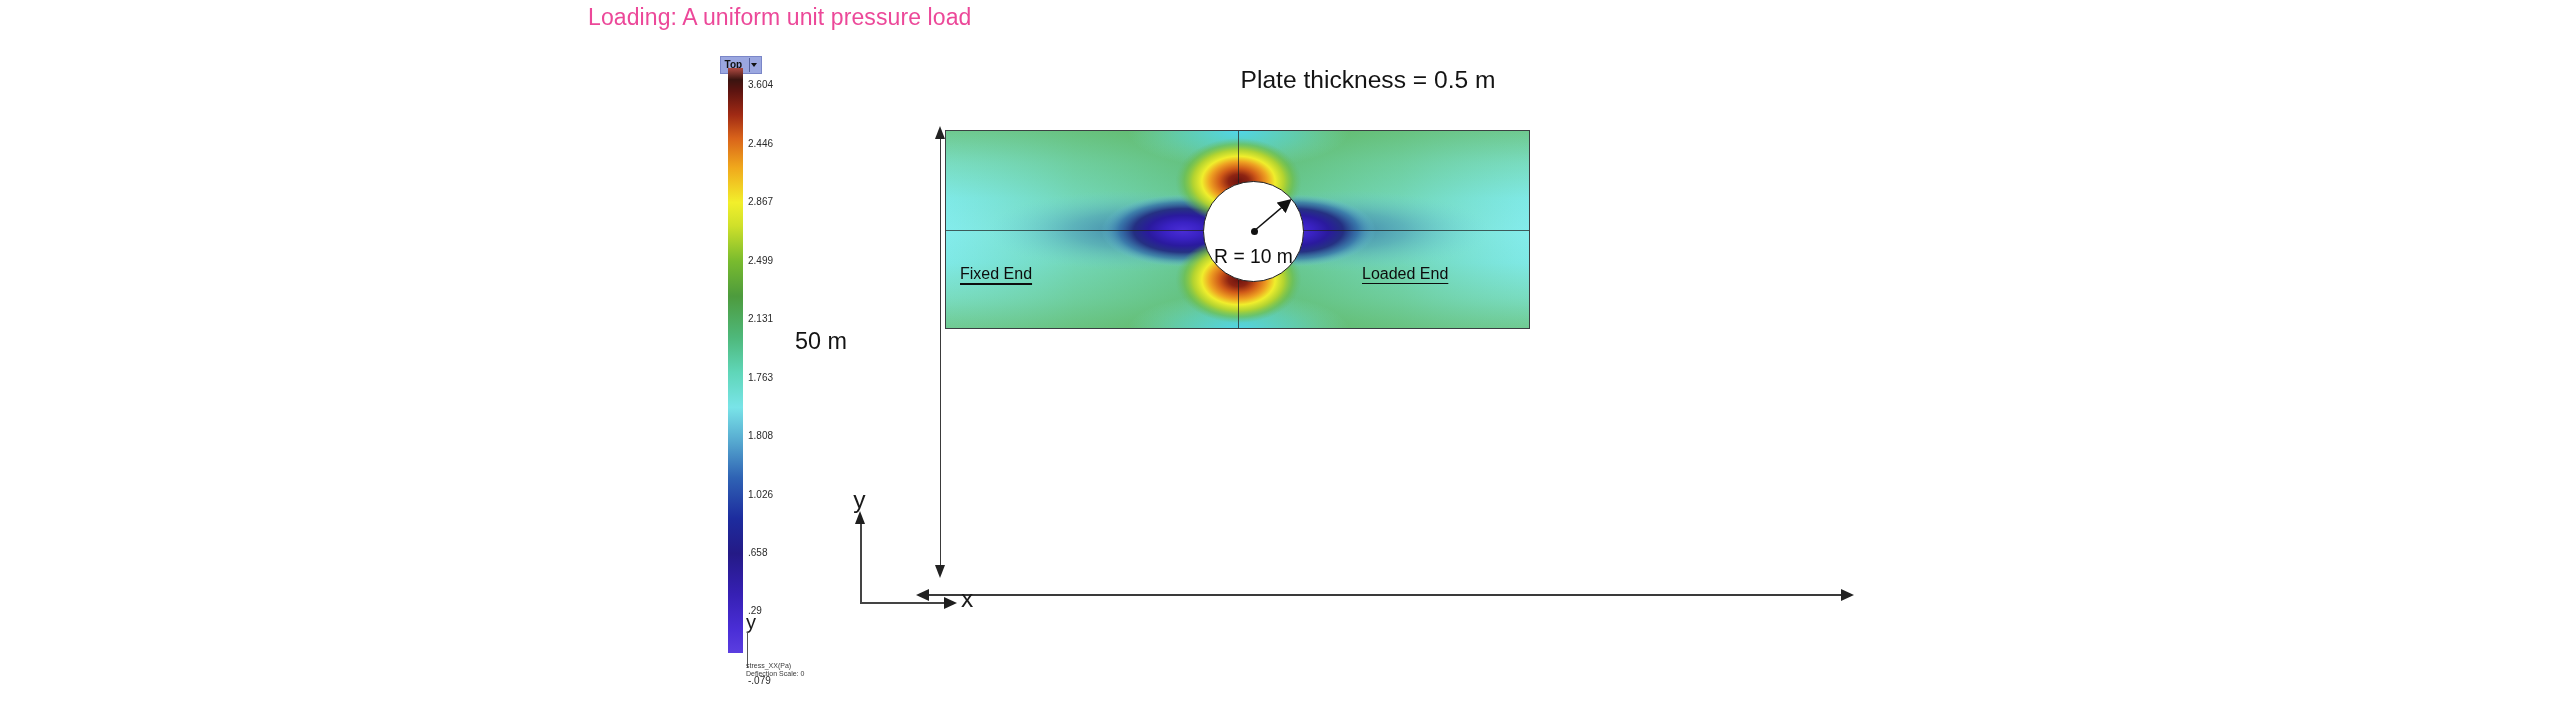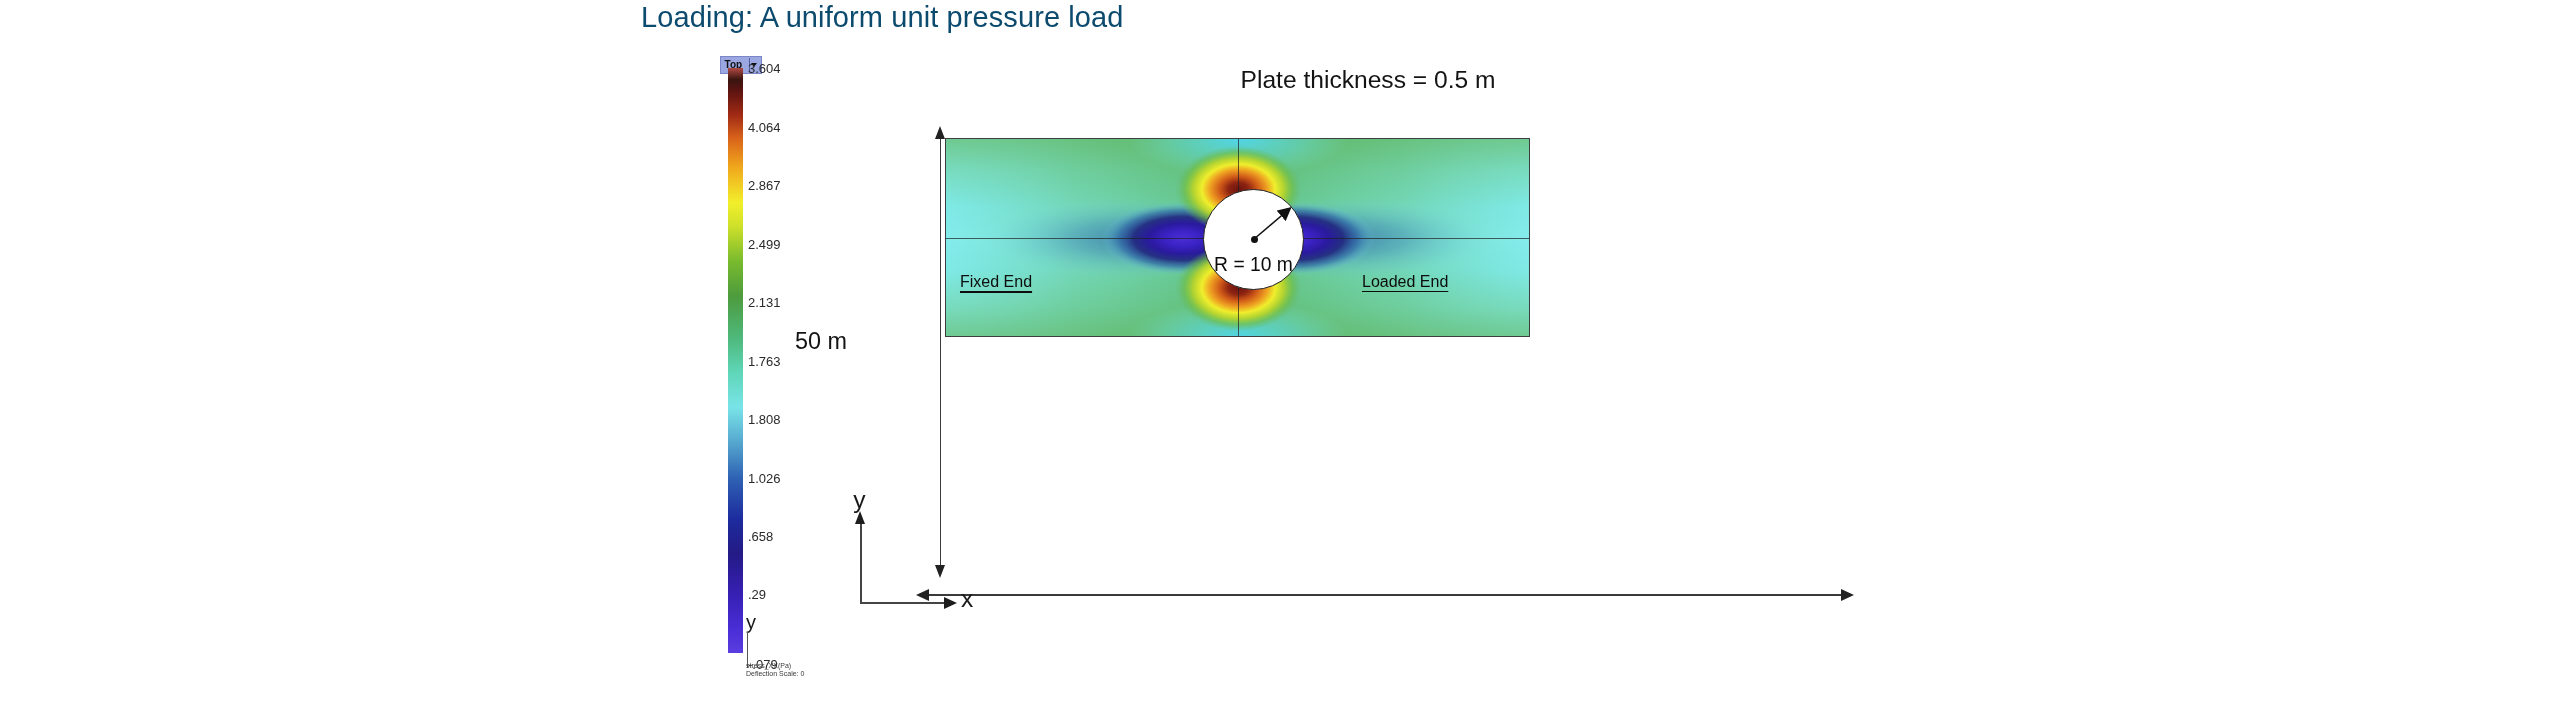--- a/index.html
+++ b/index.html
@@ -6,23 +6,23 @@
   html,body{margin:0;padding:0;background:#ffffff;}
   body{
     width:2576px;height:721px;position:relative;overflow:hidden;
     font-family:"Liberation Sans","DejaVu Sans",sans-serif;
     color:#1a1a1a;
   }
   .abs{position:absolute;}
 
   
   #loading-title{
-    left:641px;top:0px;width:936px;
-    font-size:29px;line-height:34px;letter-spacing:0.1px;
-    color:#0c4a6e;white-space:nowrap;
+    left:588px;top:0px;width:936px;
+    font-size:23px;line-height:34px;letter-spacing:0.1px;
+    color:#ec4899;white-space:nowrap;
   }
 
   
   #legend{left:720px;top:56px;width:135px;height:626px;}
   #legend-dropdown{
     left:0px;top:0px;width:42px;height:17.5px;
     background:#9ba7e0;border:0.6px solid #7a86c8;
     display:flex;align-items:center;box-sizing:border-box;
     padding:0 1.8px;
   }
@@ -58,22 +58,22 @@
       #f0a81c 83%,
       #d9631a 88%,
       #a02a14 92%,
       #5e1410 96%,
       #3a1410 98%,
       #b04a42 100%);
     border:0;
   }
   .cb-tick{
     left:28px;width:88px;height:9.4px;
-    font-size:13px;line-height:9.4px;color:#2a2a2a;
-    letter-spacing:0px;white-space:nowrap;
+    font-size:10px;line-height:9.4px;color:#2a2a2a;
+    letter-spacing:0px;white-space:nowrap;margin-top:16px;
   }
   #legend-caption{
     left:26px;top:606px;width:129px;
     font-size:7px;line-height:7.6px;color:#3a3a3a;white-space:nowrap;
   }
   #legend-caption .line2{display:block;}
   #legend-axis-y{
     left:26px;top:556px;font-size:20px;line-height:20px;color:#1a1a1a;
   }
   #legend-axis-tail{
@@ -83,21 +83,21 @@
   
   #plate-title{
     left:1181px;top:65px;width:374px;text-align:center;
     font-size:24.6px;line-height:29px;color:#141414;white-space:nowrap;
   }
 
   #model{left:912px;top:117px;width:947px;height:503px;}
 
   
   #plate{
-    left:33px;top:13px;width:585px;height:199px;margin-top:8px;
+    left:33px;top:13px;width:585px;height:199px;
   }
   #plate-rect{
     left:0;top:0;width:100%;height:100%;
     border:1.8px solid #3b3f42;box-sizing:border-box;
     overflow:hidden;background:#7ee8e8;
   }
 
   #dim-v-line{left:27.5px;top:15px;width:1.8px;height:440px;background:#3a3a3a;}
   #dim-v-arrow-top{
     left:23px;top:9.4px;width:0;height:0;
@@ -181,21 +181,21 @@
 
   <div class="abs" id="legend-dropdown">
     <span class="dd-label">Top</span>
     <span class="dd-sep"></span>
     <span class="dd-caret"></span>
   </div>
 
   <div class="abs" id="colorbar"></div>
 
   <div class="abs cb-tick" style="top:8.2px">3.604</div>
-  <div class="abs cb-tick" style="top:67px">4.064</div>
+  <div class="abs cb-tick" style="top:67px">2.446</div>
   <div class="abs cb-tick" style="top:125px">2.867</div>
   <div class="abs cb-tick" style="top:184px">2.499</div>
   <div class="abs cb-tick" style="top:242px">2.131</div>
   <div class="abs cb-tick" style="top:301px">1.763</div>
   <div class="abs cb-tick" style="top:359px">1.808</div>
   <div class="abs cb-tick" style="top:418px">1.026</div>
   <div class="abs cb-tick" style="top:476px">.658</div>
   <div class="abs cb-tick" style="top:534px">.29</div>
   <div class="abs cb-tick" style="top:604px">-.079</div>
 

